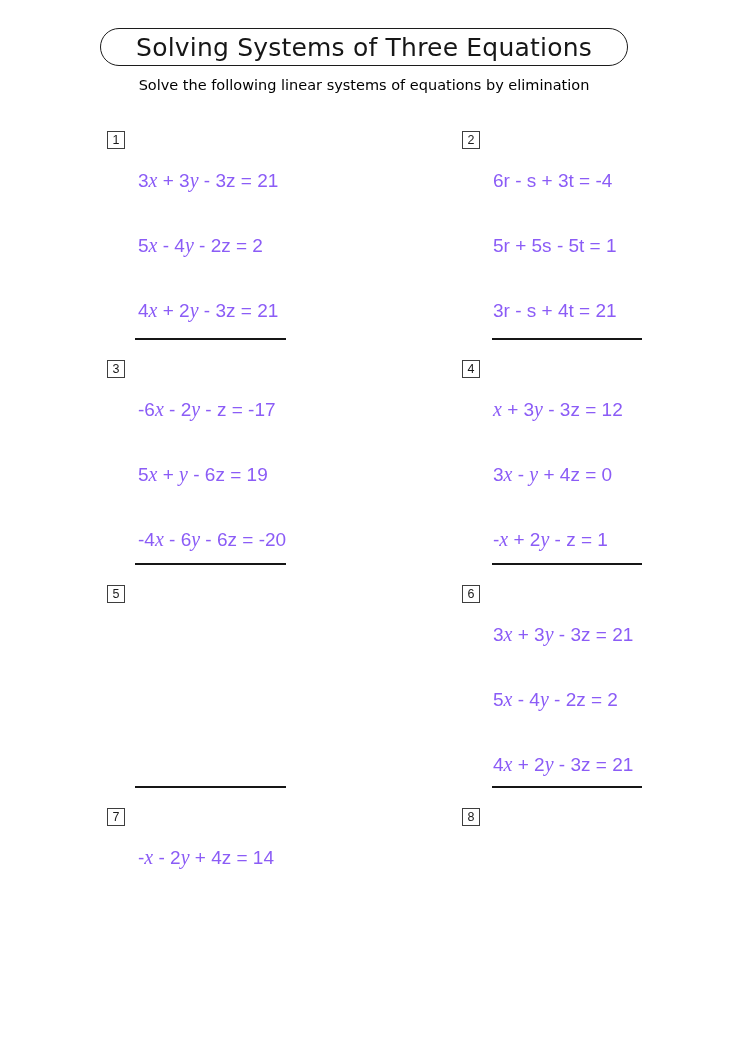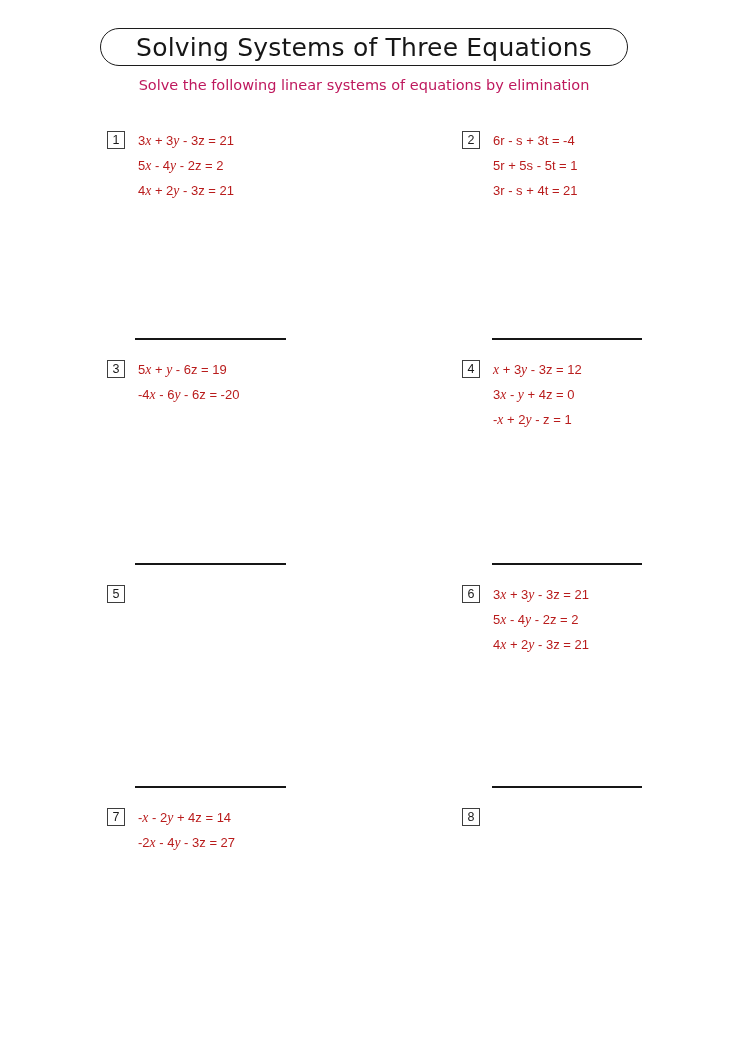--- a/index.html
+++ b/index.html
@@ -33,21 +33,21 @@
     white-space: nowrap;
   }
   .subtitle {
     position: absolute;
     left: 0;
     top: 77px;
     width: 728px;
     text-align: center;
     font-family: "DejaVu Sans", sans-serif;
     font-size: 14.5px;
-    color: #be185d;
+    color: #000000;
   }
   .problem {
     position: absolute;
     display: flex;
     align-items: flex-start;
     gap: 13px;
   }
   .numbox {
     width: 18px;
     height: 18px;
@@ -56,24 +56,25 @@
     box-shadow: inset 0 0 0 1px #ffffff;
     display: flex;
     align-items: center;
     justify-content: center;
     font-size: 12.5px;
     color: #1a1a1a;
     flex: 0 0 auto;
   }
   .eqs { display: flex; flex-direction: column; }
   .eq {
-    font-size: 13px;
+    font-size: 19px;
     line-height: 25px;
     white-space: nowrap;
-    color: #b91c1c;
+    color: #8b5cf6;
+    margin-top: 40px;
   }
   .eq .var {
     font-family: "Liberation Serif", serif;
     font-style: italic;
     font-size: 1.05em;
   }
   .answer-line {
     position: absolute;
     height: 2px;
     background: #161616;
@@ -102,20 +103,21 @@
         <div class="eqs">
           <div class="eq">6r - s + 3t = -4</div>
           <div class="eq">5r + 5s - 5t = 1</div>
           <div class="eq">3r - s + 4t = 21</div>
         </div>
       </div>
       <div class="answer-line" style="left: 492px; top: 338px; width: 150px;"></div>
       <div class="problem" style="left: 107px; top: 357px;">
         <span class="numbox">3</span>
         <div class="eqs">
+          <div class="eq">-6<i class="var">x</i> - 2<i class="var">y</i> - z = -17</div>
           <div class="eq">5<i class="var">x</i> + <i class="var">y</i> - 6z = 19</div>
           <div class="eq">-4<i class="var">x</i> - 6<i class="var">y</i> - 6z = -20</div>
         </div>
       </div>
       <div class="answer-line" style="left: 135px; top: 563px; width: 151px;"></div>
       <div class="problem" style="left: 462px; top: 357px;">
         <span class="numbox">4</span>
         <div class="eqs">
           <div class="eq"><i class="var">x</i> + 3<i class="var">y</i> - 3z = 12</div>
           <div class="eq">3<i class="var">x</i> - <i class="var">y</i> + 4z = 0</div>

